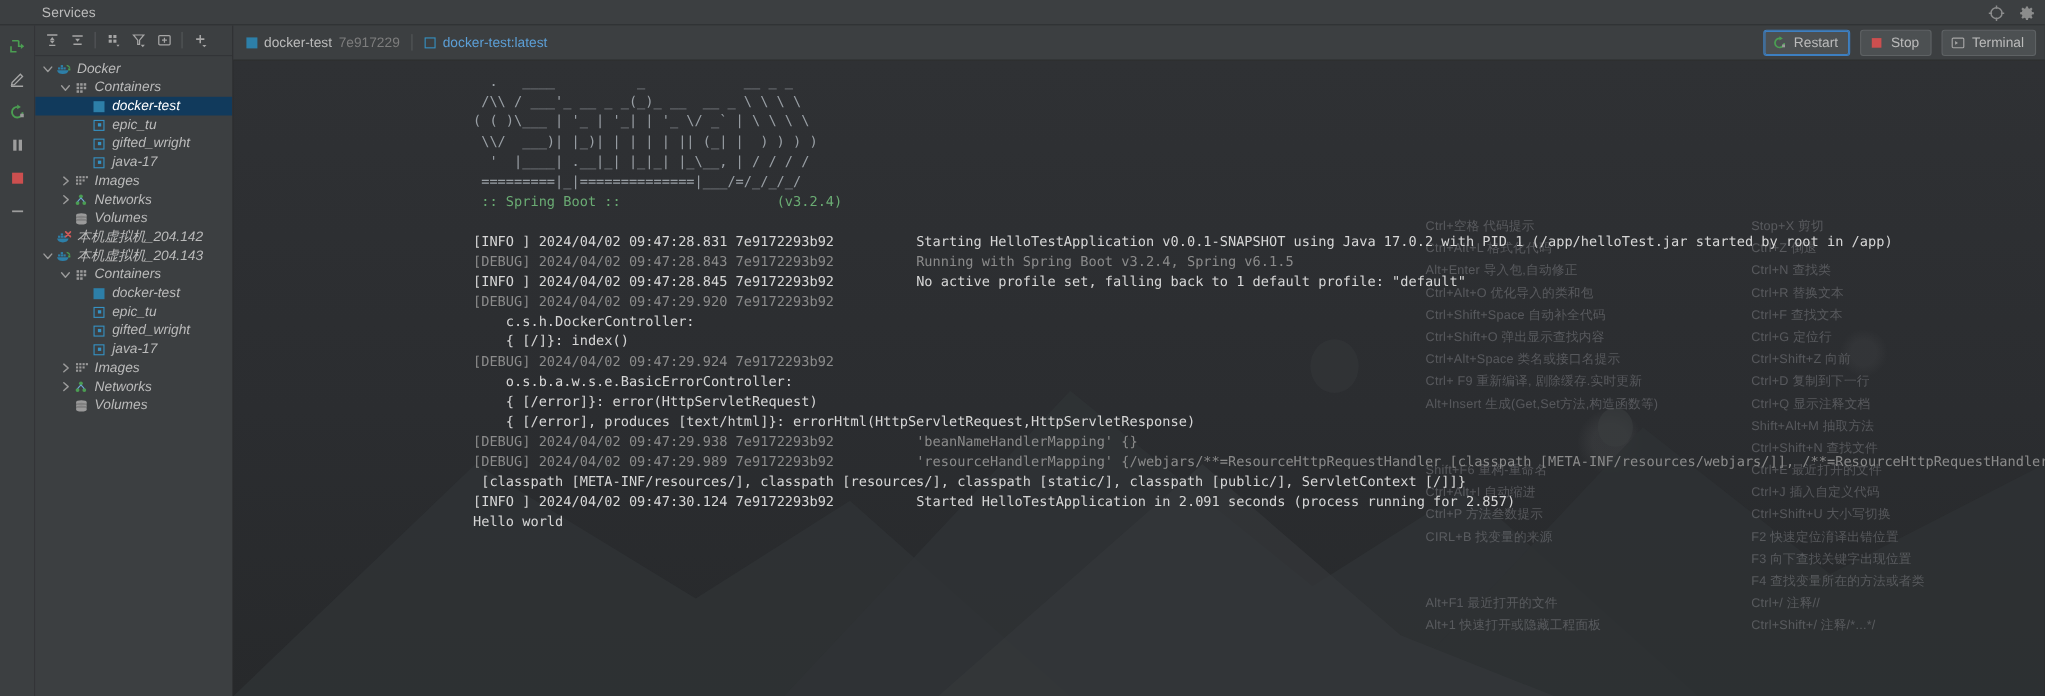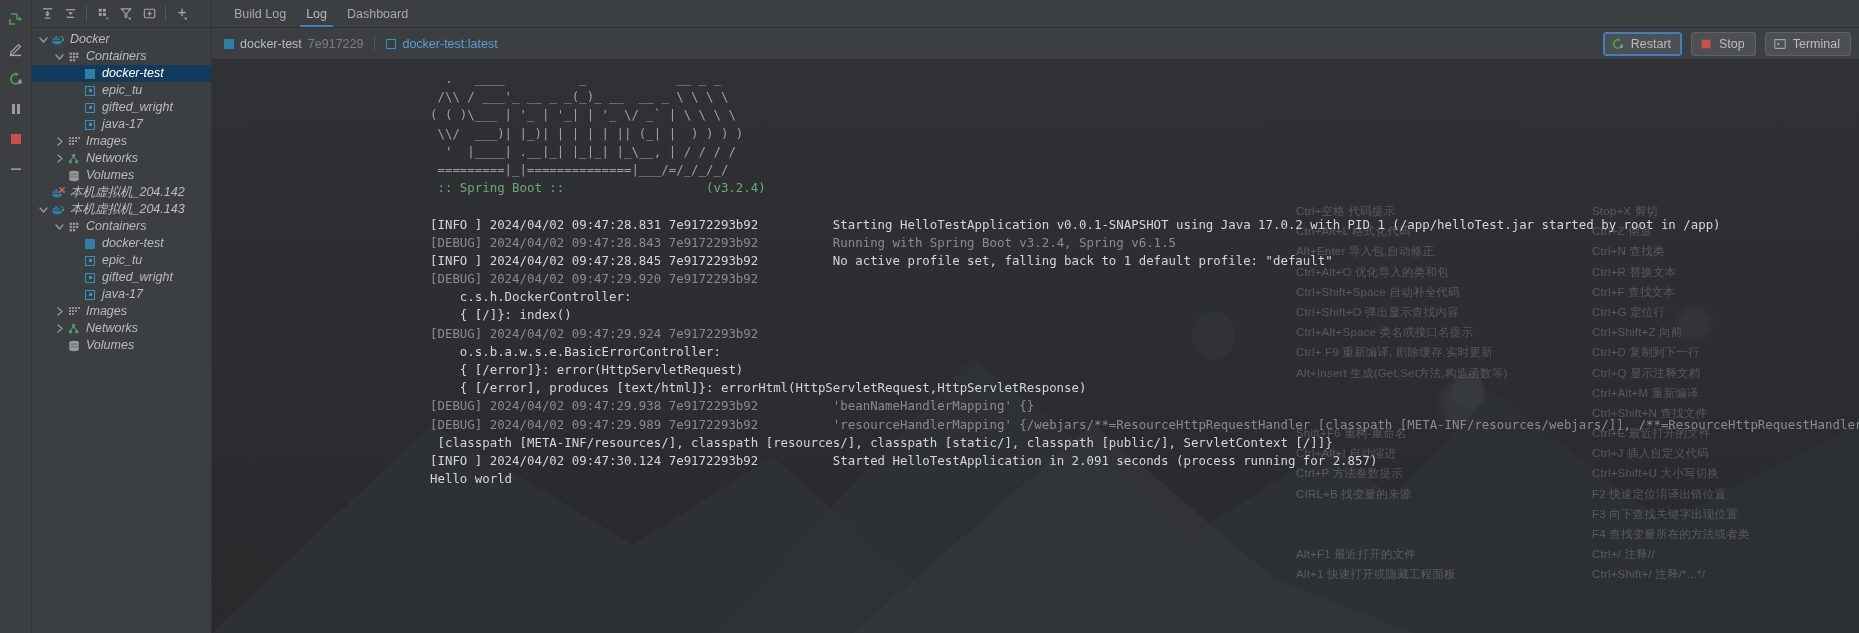--- a/index.html
+++ b/index.html
@@ -216,20 +216,40 @@
   .txt-debug { color: #8b8b8b; }
 
   
   svg { display: block; }
 </style>
 </head>
 <body>
 
 <div class="app">
 
+  <div class="titlebar">
+    <span class="tb-title">Services</span>
+    <div class="tb-right">
+      <span class="tb-icon">
+        <svg viewBox="0 0 16 16">
+            <circle cx="8" cy="8" r="5" fill="none" stroke="#a6a6a6" stroke-width="1.3"></circle>
+          <line x1="8" y1="1" x2="8" y2="4" stroke="#a6a6a6" stroke-width="1.3"></line>
+          <line x1="8" y1="12" x2="8" y2="15" stroke="#a6a6a6" stroke-width="1.3"></line>
+          <line x1="1" y1="8" x2="4" y2="8" stroke="#a6a6a6" stroke-width="1.3"></line>
+          <line x1="12" y1="8" x2="15" y2="8" stroke="#a6a6a6" stroke-width="1.3"></line>
+          </svg>
+      </span>
+      <span class="tb-icon">
+        <svg viewBox="0 0 16 16">
+            <path fill="#a6a6a6" d="M8 5.2A2.8 2.8 0 1 0 8 10.8 2.8 2.8 0 0 0 8 5.2zm0 4.2a1.4 1.4 0 1 1 0-2.8 1.4 1.4 0 0 1 0 2.8z"></path>
+          <path fill="#a6a6a6" d="M14 8.9v-1.8l-1.7-.3a4.6 4.6 0 0 0-.5-1.2l1-1.4-1.3-1.3-1.4 1a4.6 4.6 0 0 0-1.2-.5L8.6 1.8H6.8l-.3 1.6c-.4.1-.8.3-1.2.5l-1.4-1-1.3 1.3 1 1.4c-.2.4-.4.8-.5 1.2L1.5 7.1v1.8l1.6.3c.1.4.3.8.5 1.2l-1 1.4 1.3 1.3 1.4-1c.4.2.8.4 1.2.5l.3 1.6h1.8l.3-1.6c.4-.1.8-.3 1.2-.5l1.4 1 1.3-1.3-1-1.4c.2-.4.4-.8.5-1.2L14 8.9z"></path>
+          </svg>
+      </span>
+    </div>
+  </div>
 
   <div class="body">
 
     <div class="rail">
       <div class="rail-btn">
         <svg width="16" height="16" viewBox="0 0 16 16">
           <path d="M3 3 L9 3 M9 3 L9 8 L13 8" stroke="#4b9e52" stroke-width="1.5" fill="none"></path>
           <path d="M11 5.5 L14 8 L11 10.5 Z" fill="#4b9e52"></path>
           <path d="M2 8 L2 13 L7 13" stroke="#4b9e52" stroke-width="1.5" fill="none"></path>
         </svg>
@@ -581,31 +601,20 @@
                 <ellipse cx="8" cy="12" rx="5.4" ry="1.9" fill="#9a9a9a"></ellipse>
               </svg>
             </span>
             <span class="node-label">Volumes</span>
           </div>
         </div>
     </div>
 
     <div class="main">
 
-      <div class="tabs-row" id="tabs-row">
-          <div class="tab">
-            <span>Build Log</span>
-          </div>
-          <div class="tab active">
-            <span>Log</span>
-          </div>
-          <div class="tab">
-            <span>Dashboard</span>
-          </div>
-        </div>
 
       <div class="crumb-row">
         <div class="crumb">
           <span class="sq-filled"></span>
           <span class="crumb-name">docker-test</span>
           <span class="crumb-id">7e917229</span>
         </div>
         <div class="crumb-sep"></div>
         <div class="crumb">
           <span class="sq-outline"></span>
@@ -682,21 +691,21 @@
           <div class="hint-col c2" id="hints-right">
               <div class="hint-line">Stop+X   剪切</div>
               <div class="hint-line">Ctrl+Z   倒退</div>
               <div class="hint-line">Ctrl+N   查找类</div>
               <div class="hint-line">Ctrl+R 替换文本</div>
               <div class="hint-line">Ctrl+F 查找文本</div>
               <div class="hint-line">Ctrl+G   定位行</div>
               <div class="hint-line">Ctrl+Shift+Z  向前</div>
               <div class="hint-line">Ctrl+D  复制到下一行</div>
               <div class="hint-line">Ctrl+Q   显示注释文档</div>
-              <div class="hint-line">Ctrl+Alt+M  重新编译</div>
+              <div class="hint-line">Shift+Alt+M  抽取方法</div>
               <div class="hint-line">Ctrl+Shift+N 查找文件</div>
               <div class="hint-line">Ctrl+E 最近打开的文件</div>
               <div class="hint-line">Ctrl+J   插入自定义代码</div>
               <div class="hint-line">Ctrl+Shift+U 大小写切换</div>
               <div class="hint-line">F2  快速定位淯译出错位置</div>
               <div class="hint-line">F3   向下查找关键字出现位置</div>
               <div class="hint-line">F4   查找变量所在的方法或者类</div>
               <div class="hint-line">Ctrl+/   注释//</div>
               <div class="hint-line">Ctrl+Shift+/  注释/*...*/</div>
             </div>

